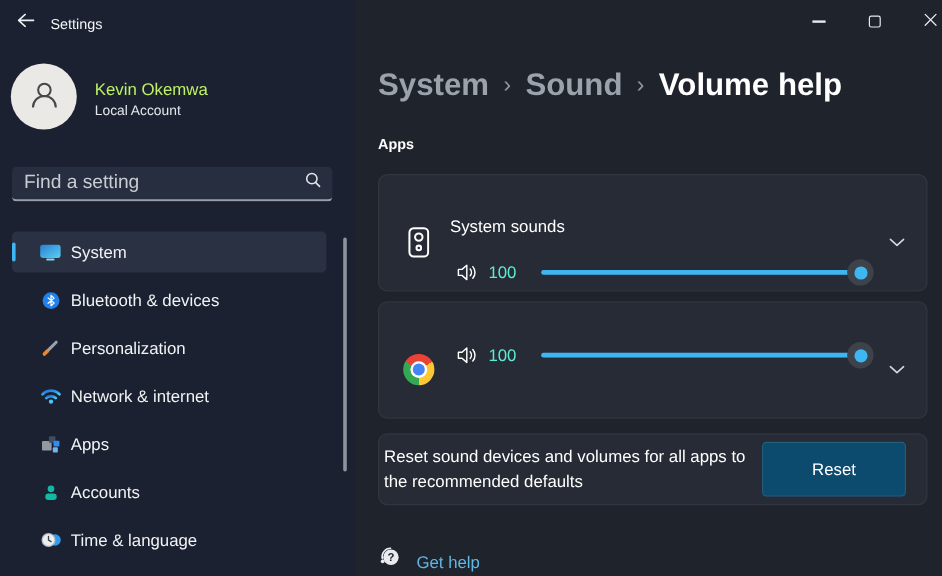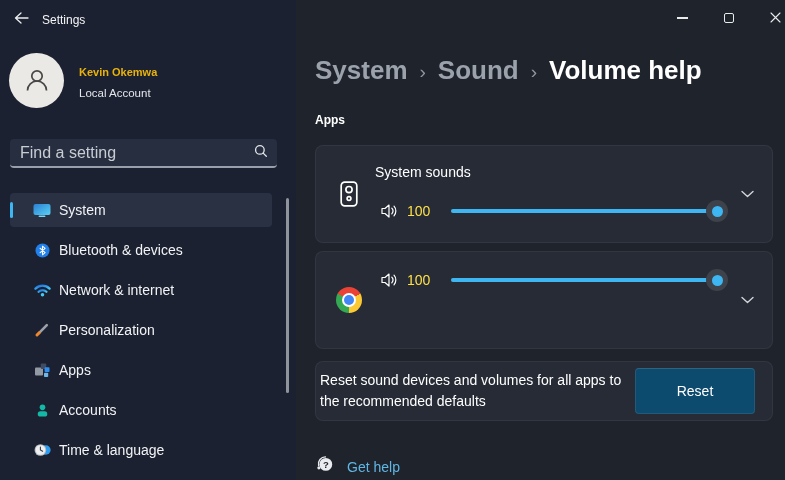--- a/index.html
+++ b/index.html
@@ -14,21 +14,21 @@
   body{
     width:785px;height:480px;overflow:hidden;position:relative;
     background:var(--content-bg);
     font-family:"Liberation Sans",sans-serif;color:#fff;
   }
   
   .sidebar{position:absolute;left:0;top:0;width:296px;height:480px;background:var(--sidebar-bg)}
   .back-btn{position:absolute;left:8px;top:8px;width:26px;height:22px;display:flex;align-items:center;justify-content:center;cursor:default}
   .tb-title{position:absolute;left:42px;top:13px;font-size:12px;color:#f4f5f6}
   .avatar{position:absolute;left:9px;top:53px;width:55px;height:55px;border-radius:50%;background:#ebe9e6;display:flex;align-items:center;justify-content:center}
-  .user-name{position:absolute;left:79px;top:66px;font-size:11px;font-weight:700;color:#eab308}
+  .user-name{position:absolute;left:79px;top:66px;font-size:14px;font-weight:400;color:#bef264}
   .user-sub{position:absolute;left:79px;top:87px;font-size:11.5px;color:#e4e6e9}
   .search-box{position:absolute;left:10px;top:139px;width:267px;height:29px;background:#262e3f;border-radius:4px;border-bottom:2px solid #99a0ab;display:flex;align-items:center;padding:0 9px 0 10px}
   .search-box input{flex:1;min-width:0;background:transparent;border:none;outline:none;color:#e9ebee;font-size:16px;font-family:inherit;padding:0}
   .search-box input::placeholder{color:#c9cdd3}
   .nav{position:absolute;left:10px;top:193px;width:262px}
   .nav-item{position:relative;height:34px;margin-bottom:6px;border-radius:4px;display:flex;align-items:center;padding-left:23px;font-size:14px;color:#f2f3f5;cursor:default}
   .nav-item.sel{background:#293143}
   .sel-bar{position:absolute;left:0;top:9px;width:3px;height:16px;border-radius:2px;background:var(--accent)}
   .nav-icon{width:18px;height:16px;margin-right:8px;display:flex;align-items:center;justify-content:center;flex:0 0 auto}
   .side-scrollbar{position:absolute;right:7px;top:198px;width:3px;height:195px;border-radius:2px;background:#8f949c}
@@ -38,28 +38,28 @@
   .min-glyph{width:11px;height:1.4px;background:#e9eaec;display:block}
   .max-glyph{width:10px;height:10px;border:1.2px solid #e9eaec;border-radius:2px;display:block}
   
   .main{position:absolute;left:296px;top:0;right:0;bottom:0;background:var(--content-bg)}
   .content{position:absolute;left:19px;right:12px;top:0;bottom:0}
   .breadcrumb{position:absolute;left:0;top:55px;display:flex;align-items:center;gap:12px;font-size:26px;font-weight:600;color:#9ba2ac;white-space:nowrap}
   .crumb-sep{font-size:19px;color:#8f96a0;font-weight:400;padding-top:2px}
   .crumb-current{color:#fff}
   .section-label{position:absolute;left:0;top:113px;font-size:12px;font-weight:700;color:#fff}
   .card{position:absolute;left:0;right:0;background:var(--card-bg);border:1px solid rgba(255,255,255,0.055);border-radius:8px;display:flex;align-items:center}
-  .card.mixer{height:98px;padding:0 18px 0 20px}
+  .card.mixer{height:98px;padding:16px 18px 0 20px}
   .mixer-1{top:145px}.mixer-2{top:251px}
   .mixer-app-icon{width:26px;margin-right:13px;display:flex;justify-content:center;align-items:center;flex:0 0 auto}
   .mixer-body{flex:1;min-width:0;align-self:stretch;padding-top:18px}
   .mixer-title{font-size:14px;color:#fff;margin-bottom:21px;line-height:16px}
   .mixer-row{display:flex;align-items:center;padding-left:4px}
   .vol-glyph{width:20px;height:20px;margin-right:8px;display:flex;align-items:center;flex:0 0 auto}
-  .vol-num{width:26px;font-size:14px;color:#fde047;margin-right:18px;flex:0 0 auto}
+  .vol-num{width:26px;font-size:14px;color:#5eead4;margin-right:18px;flex:0 0 auto}
   .slider{flex:1;height:4px;border-radius:2px;background:#3a414d;position:relative;margin-right:6px}
   .slider-fill{position:absolute;left:0;top:0;height:100%;border-radius:2px;background:var(--accent)}
   .slider-thumb{position:absolute;right:-11px;top:50%;transform:translateY(-50%);width:22px;height:22px;border-radius:50%;background:#3d424b;display:flex;align-items:center;justify-content:center}
   .slider-thumb::after{content:"";width:11px;height:11px;border-radius:50%;background:var(--accent)}
   .expand-chevron{margin-left:18px;display:flex;flex:0 0 auto;cursor:default}
   .card.reset-row{top:361px;height:60px;padding:0 17px 0 4px}
   .reset-text{font-size:14px;line-height:21px;max-width:315px;color:#fff}
   .reset-btn{margin-left:auto;width:130px;height:46px;background:#0c4a6e;border:1px solid rgba(255,255,255,0.09);border-top-color:rgba(255,255,255,0.14);border-radius:4px;color:#fff;font-size:14px;font-family:Liberation Sans, sans-serif;cursor:default}
   .gethelp{position:absolute;left:0;top:454px;display:flex;align-items:center;gap:12px}
   .gethelp-link{font-size:14px;color:var(--link);text-decoration:none;cursor:pointer}
@@ -122,42 +122,42 @@
       <span class="nav-icon">
         <svg width="15" height="15" viewBox="0 0 16 16">
             <circle cx="8" cy="8" r="7.5" fill="#2180ea"></circle>
             <path d="M8 3.4 L10.8 5.8 L5.4 10.4 M8 12.6 L10.8 10.2 L5.4 5.6 M8 3.4 V12.6" stroke="#fff" stroke-width="1.1" fill="none" stroke-linejoin="round" stroke-linecap="round"></path>
           </svg>
       </span>
       <span>Bluetooth &amp; devices</span>
     </div>
     <div class="nav-item">
       <span class="nav-icon">
+        <svg width="16" height="16" viewBox="0 0 16 16">
+            <path d="M5.2 10.8 L12.8 3.2" stroke="#9aa1aa" stroke-width="2.6" stroke-linecap="round"></path>
+            <path d="M3 13 L5.2 10.8" stroke="#f0862b" stroke-width="3" stroke-linecap="round"></path>
+          </svg>
+      </span>
+      <span>Personalization</span>
+    </div>
+    <div class="nav-item">
+      <span class="nav-icon">
         <svg width="17" height="14" viewBox="0 0 18 14">
             <defs>
               <linearGradient id="gnet" x1="0" y1="0" x2="1" y2="1">
                 <stop offset="0" stop-color="#1d6fe0"></stop>
                 <stop offset="1" stop-color="#45c8f5"></stop>
               </linearGradient>
             </defs>
             <path d="M1.5 5.5 a10.5 10.5 0 0 1 15 0" stroke="url(#gnet)" stroke-width="2.4" fill="none" stroke-linecap="round"></path>
             <path d="M4.8 8.8 a6 6 0 0 1 8.4 0" stroke="url(#gnet)" stroke-width="2.4" fill="none" stroke-linecap="round"></path>
             <circle cx="9" cy="12" r="1.9" fill="#45c8f5"></circle>
           </svg>
       </span>
       <span>Network &amp; internet</span>
-    </div>
-    <div class="nav-item">
-      <span class="nav-icon">
-        <svg width="16" height="16" viewBox="0 0 16 16">
-            <path d="M5.2 10.8 L12.8 3.2" stroke="#9aa1aa" stroke-width="2.6" stroke-linecap="round"></path>
-            <path d="M3 13 L5.2 10.8" stroke="#f0862b" stroke-width="3" stroke-linecap="round"></path>
-          </svg>
-      </span>
-      <span>Personalization</span>
     </div>
     <div class="nav-item">
       <span class="nav-icon">
         <svg width="16" height="16" viewBox="0 0 16 16">
             <rect x="1" y="5.5" width="8" height="8" rx="1" fill="#9199a3"></rect>
             <rect x="6.8" y="1.5" width="5.4" height="5.4" rx="0.8" fill="#3f4c63"></rect>
             <rect x="10.6" y="5.2" width="4.9" height="4.9" rx="0.8" fill="#2f8ef0"></rect>
             <rect x="10" y="10.8" width="4.2" height="4.2" rx="0.8" fill="#70b6e8"></rect>
           </svg>
       </span>

